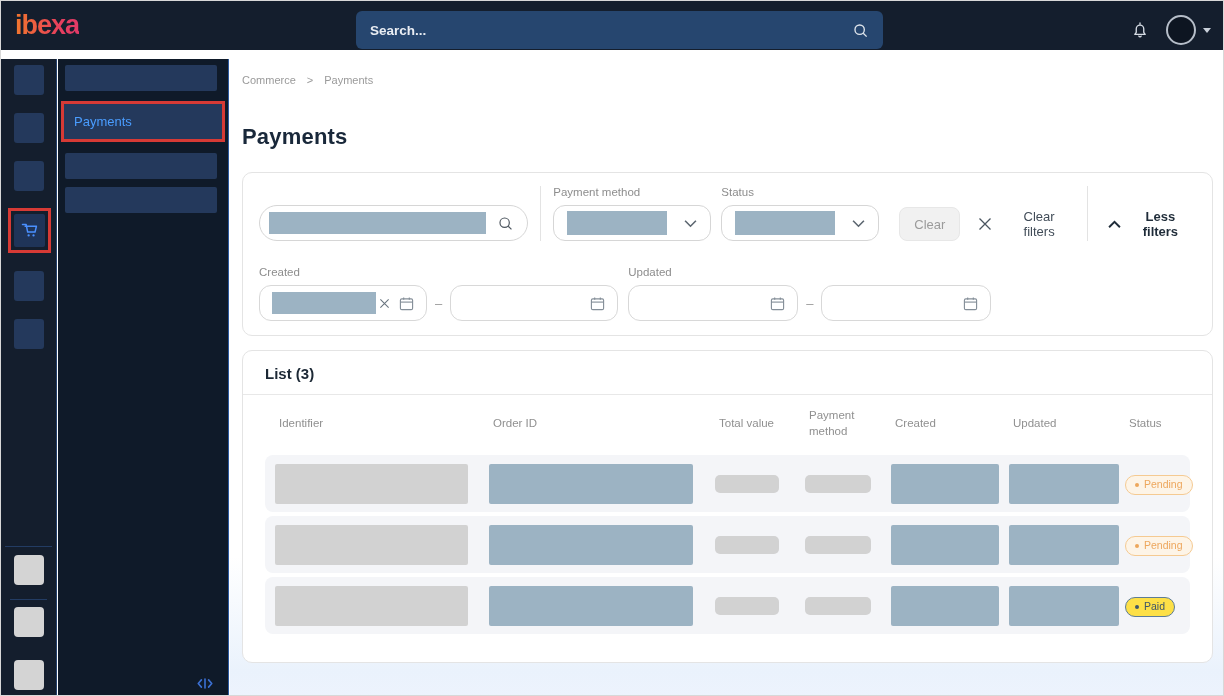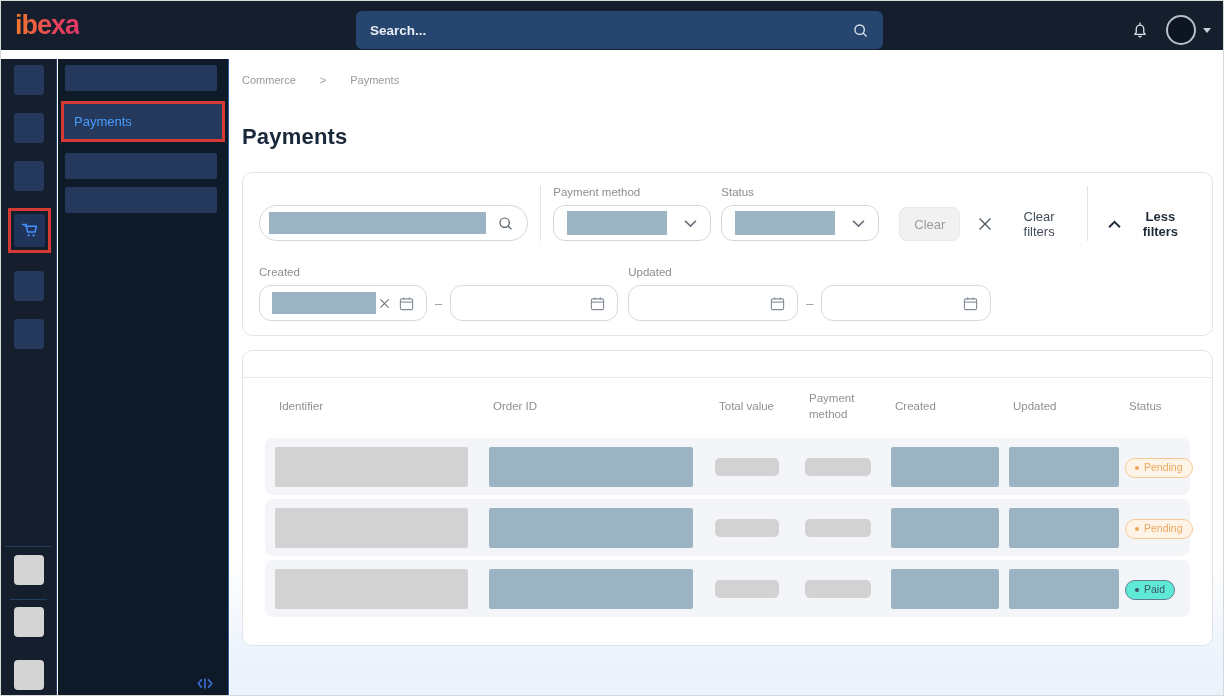--- a/index.html
+++ b/index.html
@@ -43,21 +43,21 @@
   .menu-item.m3{margin-top:11px;}
   .menu-item.m4{margin-top:8px;}
   .active-box{margin:10px 0 0 3px;border:3px solid #d63a35;width:164px;}
   .menu-item.active{width:158px;height:35px;margin:0;display:flex;align-items:center;padding-left:10px;border-radius:0;}
   .menu-item.active span{color:#4a9dff;font-size:13px;}
   .collapse-btn{position:absolute;right:12px;bottom:5px;background:none;border:none;cursor:pointer;padding:2px;}
 
   
   .main{position:absolute;left:229px;top:58px;width:995px;height:638px;padding:0 12px;
         background:linear-gradient(180deg,#ffffff 0%,#ffffff 78%,#eaf2fc 96%,#edf3fd 100%);overflow:hidden;}
-  .breadcrumb{padding-top:15px;display:flex;align-items:center;gap:24px;font-size:11px;color:#9a9a9a;}
+  .breadcrumb{padding-top:15px;display:flex;align-items:center;gap:11px;font-size:11px;color:#9a9a9a;}
   .breadcrumb .crumb{cursor:pointer;}
   .page-title{margin:38px 0 0;font-size:22px;font-weight:700;color:#19283a;letter-spacing:.2px;}
 
   .card{background:#fff;border:1px solid #e4e4e4;border-radius:10px;}
   .filters{margin-top:22px;padding:13px 16px 14px;}
   .frow1{display:flex;align-items:flex-end;}
   .search-box{width:298px;height:36px;border:1px solid #d6d6d6;border-radius:18px;display:flex;align-items:center;padding:0 13px 0 6px;cursor:text;}
   .redact{background:#9cb3c3;display:block;}
   .redact.inp{height:22px;flex:1;margin-right:11px;margin-left:3px;}
   .vdiv{width:1px;background:#e3e3e3;align-self:stretch;}
@@ -91,21 +91,21 @@
   .trow:first-of-type{margin-top:0;}
   .rb{display:block;border-radius:2px;}
   .rb.lg{height:40px;}
   .rb.sm{height:18px;border-radius:5px;}
   .rb.gray{background:#d2d2d2;}
   .rb.blue{background:#9cb3c3;}
   .w193{width:193px;}.w204{width:204px;}.w64{width:64px;}.w66{width:66px;}.w108{width:108px;}.w110{width:110px;}
   .badge{display:inline-flex;align-items:center;gap:5px;height:20px;padding:0 9px;border-radius:10px;font-size:10.5px;line-height:1;}
   .badge .dot{width:4px;height:4px;border-radius:50%;background:currentColor;}
   .badge--pending{color:#eda75d;border:1px solid #f5ca92;background:#fdf4e7;}
-  .badge--paid{color:#3e5669;border:1px solid #5e7d95;background:#5eead4;}
+  .badge--paid{color:#3e5669;border:1px solid #5e7d95;background:#fde047;}
 </style>
 </head>
 <body>
 
 <div class="screen">
 
   <header class="topbar">
     <div class="logo">ibexa</div>
     <div class="global-search">
       <span class="ph">Search...</span>
@@ -299,20 +299,21 @@
                     <line x1="11" y1="1.5" x2="11" y2="4"></line>
                   </svg>
               </span>
             </div>
           </div>
         </div>
       </div>
     </section>
 
     <section class="card listcard">
+      <h2 class="list-title">List (3)</h2>
       <div class="full-div"></div>
 
       <div class="thead">
         <div>Identifier</div>
         <div>Order ID</div>
         <div>Total value</div>
         <div><span class="wrap">Payment method</span></div>
         <div>Created</div>
         <div>Updated</div>
         <div>Status</div>

